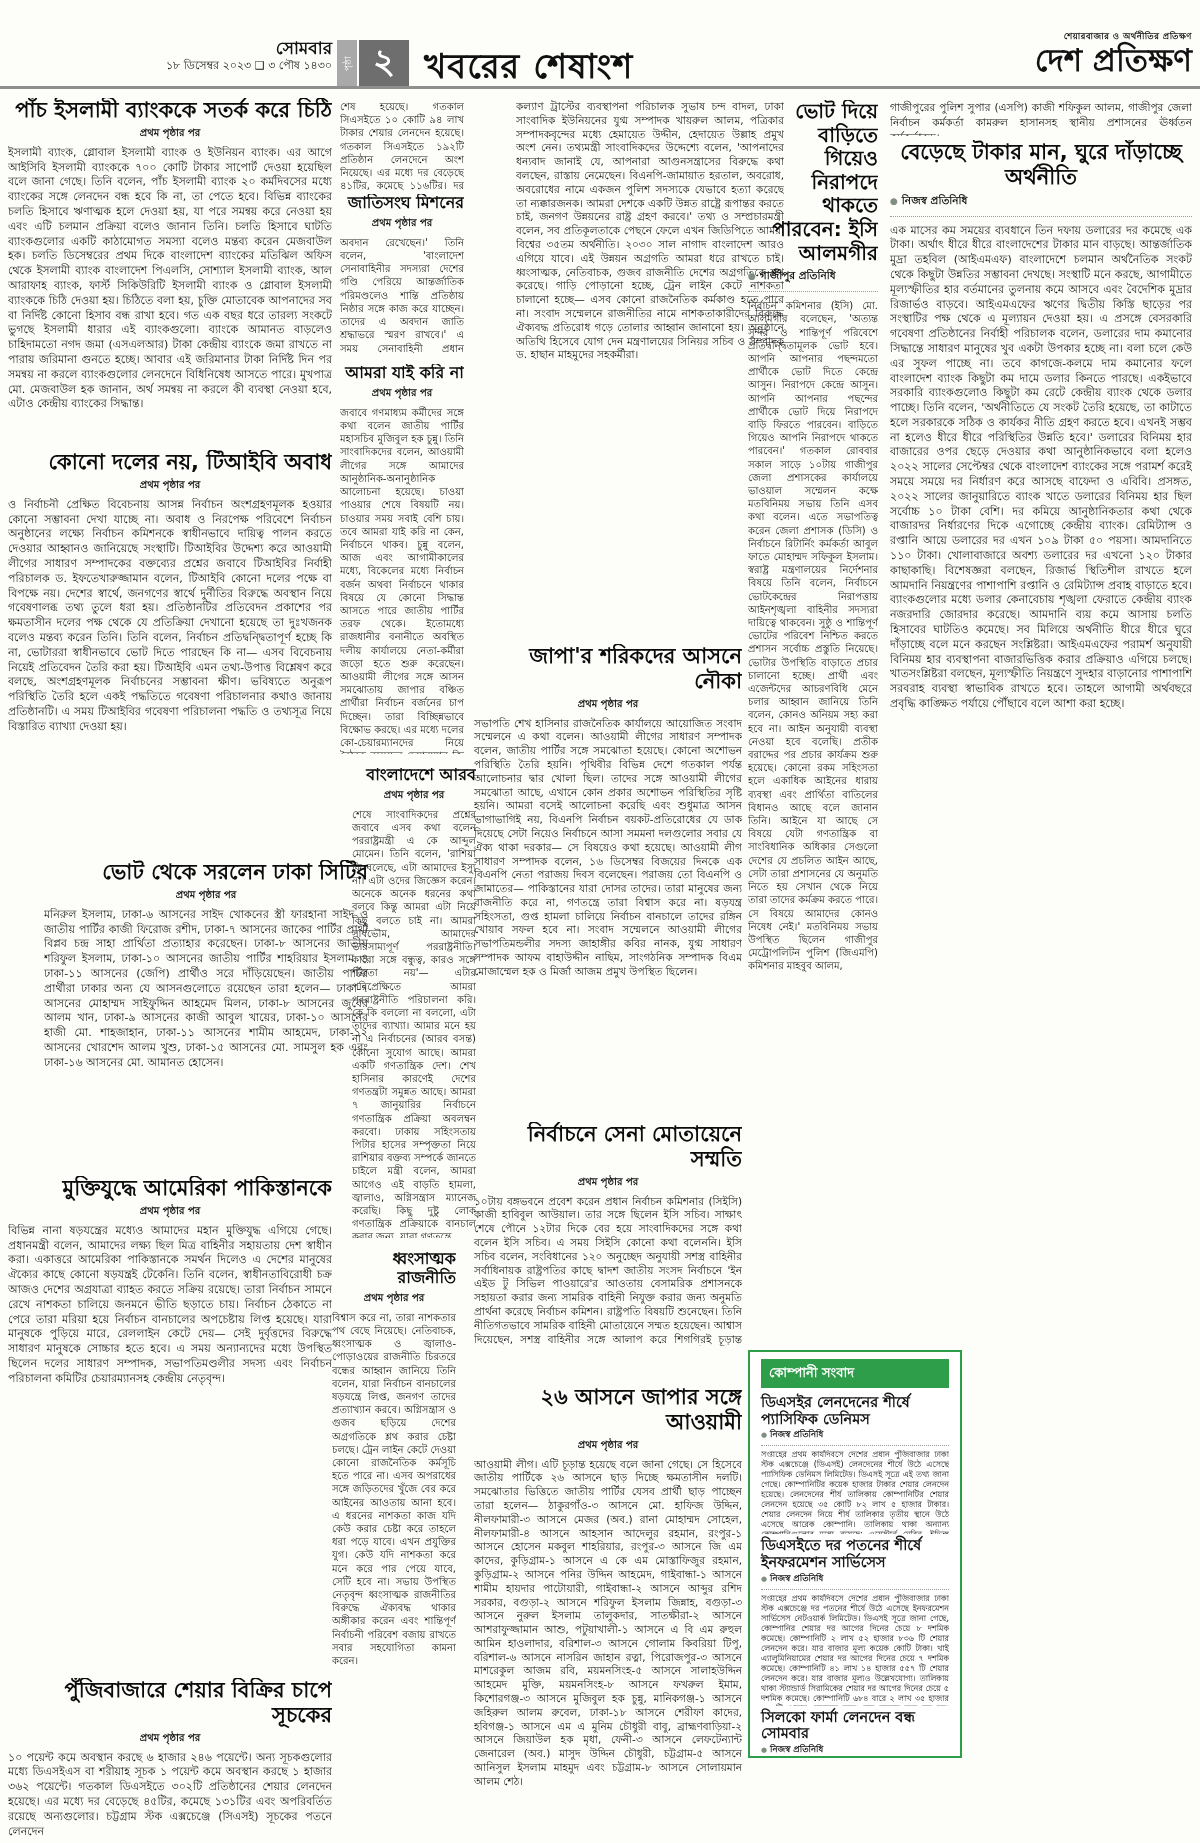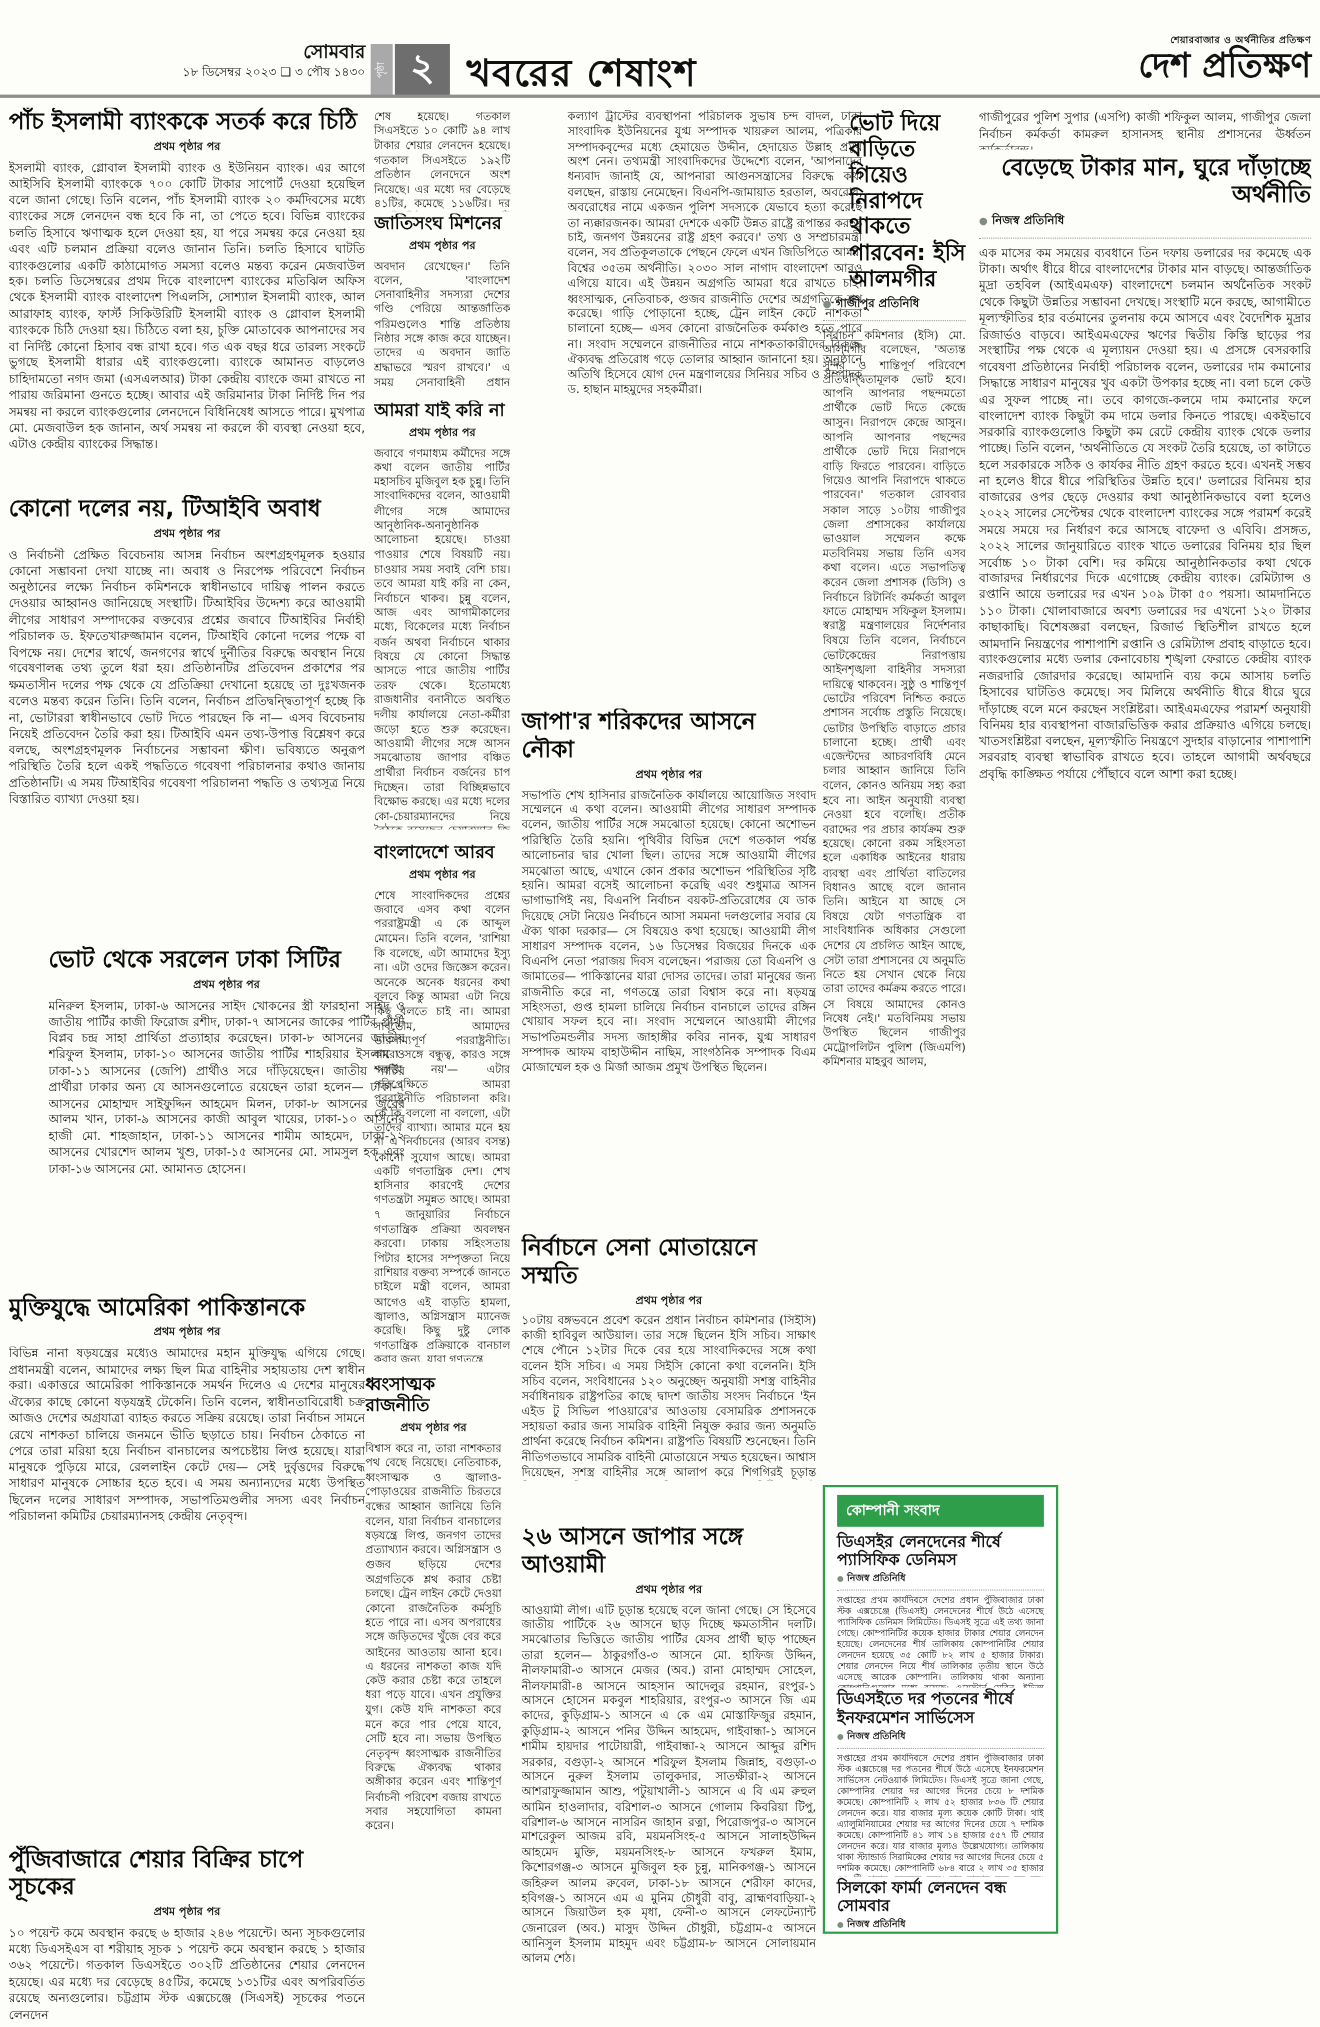--- a/index.html
+++ b/index.html
@@ -25,21 +25,21 @@
     position:absolute; left:359px; top:40px; width:50px; height:47px;
     background:#6e6e6e; color:#ffffff; font-weight:bold; font-size:34px;
     display:flex; align-items:center; justify-content:center;
   }
   #section-title{position:absolute; left:424px; top:40px; font-size:34px; font-weight:bold; color:#101010; letter-spacing:1px;}
   #logo-block{position:absolute; right:8px; top:30px; width:300px; text-align:right;}
   #logo-tagline{font-size:8.5px; font-weight:bold; letter-spacing:.5px;}
   #logo-name{font-size:31px; font-weight:bold; color:#121212; line-height:1.05;}
   
   .article{position:absolute; overflow:hidden;}
-  .hl{font-weight:bold; text-align:left; color:#0c0c0c; line-height:1.18; margin:0 0 2px 0;}
+  .hl{font-weight:bold; text-align:right; color:#0c0c0c; line-height:1.18; margin:0 0 2px 0;}
   .hl-xl{font-size:21px;}
   .hl-l{font-size:20px;margin-left:24px;}
   .hl-m{font-size:16px;}
   .dateline{text-align:center; font-weight:bold; font-size:10px; margin:1px 0 4px 0;}
   .body{text-align:justify; color:#191919; overflow:hidden;}
   .b11{font-size:11px; line-height:14.8px;}
   .b105{font-size:10.5px; line-height:13.8px;}
   .b10{font-size:10px; line-height:13.2px;}
   .byline{font-weight:bold; font-size:10.5px; margin:3px 0 0 0;}
   .byline .dot{color:#7f8f7f; font-size:9px; margin-right:4px;}
@@ -118,21 +118,21 @@
     <div class="dateline">প্রথম পৃষ্ঠার পর</div>
     <div class="body b10" style="height:118px;">অবদান রেখেছেন।' তিনি বলেন, 'বাংলাদেশ সেনাবাহিনীর সদস্যরা দেশের গণ্ডি পেরিয়ে আন্তর্জাতিক পরিমণ্ডলেও শান্তি প্রতিষ্ঠায় নিষ্ঠার সঙ্গে কাজ করে যাচ্ছেন। তাদের এ অবদান জাতি শ্রদ্ধাভরে স্মরণ রাখবে।' এ সময় সেনাবাহিনী প্রধান আত্মোৎসর্গকারী সেনাসদস্যদের অবদানকে গভীর শ্রদ্ধার সঙ্গে স্মরণ করেন এবং তাদের শোকসন্তপ্ত পরিবারের প্রতি গভীর সমবেদনা জানান।</div>
   </div>
 
   <div class="article" style="left:340px; top:364px; width:124px; height:398px;">
     <div class="hl hl-m">আমরা যাই করি না</div>
     <div class="dateline">প্রথম পৃষ্ঠার পর</div>
     <div class="body b10" style="height:348px;">জবাবে গণমাধ্যম কর্মীদের সঙ্গে কথা বলেন জাতীয় পার্টির মহাসচিব মুজিবুল হক চুন্নু। তিনি সাংবাদিকদের বলেন, আওয়ামী লীগের সঙ্গে আমাদের আনুষ্ঠানিক-অনানুষ্ঠানিক আলোচনা হয়েছে। চাওয়া পাওয়ার শেষে বিষয়টি নয়। চাওয়ার সময় সবাই বেশি চায়। তবে আমরা যাই করি না কেন, নির্বাচনে থাকব। চুন্নু বলেন, আজ এবং আগামীকালের মধ্যে, বিকেলের মধ্যে নির্বাচন বর্জন অথবা নির্বাচনে থাকার বিষয়ে যে কোনো সিদ্ধান্ত আসতে পারে জাতীয় পার্টির তরফ থেকে। ইতোমধ্যে রাজধানীর বনানীতে অবস্থিত দলীয় কার্যালয়ে নেতা-কর্মীরা জড়ো হতে শুরু করেছেন। আওয়ামী লীগের সঙ্গে আসন সমঝোতায় জাপার বঞ্চিত প্রার্থীরা নির্বাচন বর্জনের চাপ দিচ্ছেন। তারা বিচ্ছিন্নভাবে বিক্ষোভ করছে। এর মধ্যে দলের কো-চেয়ারম্যানদের নিয়ে বৈঠকে বসেছেন চেয়ারম্যান জি এম কাদের।</div>
   </div>
 
-  <div class="article" style="left:340px; top:766px; width:124px; height:480px;">
+  <div class="article" style="left:352px; top:766px; width:124px; height:480px;">
     <div class="hl hl-m">বাংলাদেশে আরব</div>
     <div class="dateline">প্রথম পৃষ্ঠার পর</div>
     <div class="body b10" style="height:430px;">শেষে সাংবাদিকদের প্রশ্নের জবাবে এসব কথা বলেন পররাষ্ট্রমন্ত্রী এ কে আব্দুল মোমেন। তিনি বলেন, 'রাশিয়া কি বলেছে, এটা আমাদের ইস্যু না। এটা ওদের জিজ্ঞেস করেন। অনেকে অনেক ধরনের কথা বলবে কিন্তু আমরা এটা নিয়ে কিছু বলতে চাই না। আমরা সার্বভৌম, আমাদের ভারসাম্যপূর্ণ পররাষ্ট্রনীতি। কারো সঙ্গে বন্ধুত্ব, কারও সঙ্গে শত্রুতা নয়'— এটার পরিপ্রেক্ষিতে আমরা পররাষ্ট্রনীতি পরিচালনা করি। কে কি বললো না বললো, এটা তাদের ব্যাখ্যা। আমার মনে হয় না এ নির্বাচনের (আরব বসন্ত) কোনো সুযোগ আছে। আমরা একটি গণতান্ত্রিক দেশ। শেখ হাসিনার কারণেই দেশের গণতন্ত্রটা সমুন্নত আছে। আমরা ৭ জানুয়ারির নির্বাচনে গণতান্ত্রিক প্রক্রিয়া অবলম্বন করবো। ঢাকায় সহিংসতায় পিটার হাসের সম্পৃক্ততা নিয়ে রাশিয়ার বক্তব্য সম্পর্কে জানতে চাইলে মন্ত্রী বলেন, আমরা আগেও এই বাড়তি হামলা, জ্বালাও, অগ্নিসন্ত্রাস ম্যানেজ করেছি। কিছু দুষ্টু লোক গণতান্ত্রিক প্রক্রিয়াকে বানচাল করার জন্য, যারা গণতন্ত্রে</div>
   </div>
 
   <div class="article" style="left:332px; top:1250px; width:124px; height:588px;">
     <div class="hl hl-m">ধ্বংসাত্মক রাজনীতি</div>
     <div class="dateline">প্রথম পৃষ্ঠার পর</div>
     <div class="body b10" style="height:535px;">বিশ্বাস করে না, তারা নাশকতার পথ বেছে নিয়েছে। নেতিবাচক, ধ্বংসাত্মক ও জ্বালাও-পোড়াওয়ের রাজনীতি চিরতরে বন্ধের আহ্বান জানিয়ে তিনি বলেন, যারা নির্বাচন বানচালের ষড়যন্ত্রে লিপ্ত, জনগণ তাদের প্রত্যাখ্যান করবে। অগ্নিসন্ত্রাস ও গুজব ছড়িয়ে দেশের অগ্রগতিকে শ্লথ করার চেষ্টা চলছে। ট্রেন লাইন কেটে দেওয়া কোনো রাজনৈতিক কর্মসূচি হতে পারে না। এসব অপরাধের সঙ্গে জড়িতদের খুঁজে বের করে আইনের আওতায় আনা হবে। এ ধরনের নাশকতা কাজ যদি কেউ করার চেষ্টা করে তাহলে ধরা পড়ে যাবে। এখন প্রযুক্তির যুগ। কেউ যদি নাশকতা করে মনে করে পার পেয়ে যাবে, সেটি হবে না। সভায় উপস্থিত নেতৃবৃন্দ ধ্বংসাত্মক রাজনীতির বিরুদ্ধে ঐক্যবদ্ধ থাকার অঙ্গীকার করেন এবং শান্তিপূর্ণ নির্বাচনী পরিবেশ বজায় রাখতে সবার সহযোগিতা কামনা করেন।</div>
   </div>
@@ -164,21 +164,21 @@
     <div class="byline"><span class="dot">●</span><span>গাজীপুর প্রতিনিধি</span></div>
     <div class="dotrule"></div>
     <div class="body b10" style="height:1080px;">নির্বাচন কমিশনার (ইসি) মো. আলমগীর বলেছেন, 'অত্যন্ত সুন্দর ও শান্তিপূর্ণ পরিবেশে প্রতিদ্বন্দ্বিতামূলক ভোট হবে। আপনি আপনার পছন্দমতো প্রার্থীকে ভোট দিতে কেন্দ্রে আসুন। নিরাপদে কেন্দ্রে আসুন। আপনি আপনার পছন্দের প্রার্থীকে ভোট দিয়ে নিরাপদে বাড়ি ফিরতে পারবেন। বাড়িতে গিয়েও আপনি নিরাপদে থাকতে পারবেন।' গতকাল রোববার সকাল সাড়ে ১০টায় গাজীপুর জেলা প্রশাসকের কার্যালয়ে ভাওয়াল সম্মেলন কক্ষে মতবিনিময় সভায় তিনি এসব কথা বলেন। এতে সভাপতিত্ব করেন জেলা প্রশাসক (ডিসি) ও নির্বাচনে রিটার্নিং কর্মকর্তা আবুল ফাতে মোহাম্মদ সফিকুল ইসলাম। স্বরাষ্ট্র মন্ত্রণালয়ের নির্দেশনার বিষয়ে তিনি বলেন, নির্বাচনে ভোটকেন্দ্রের নিরাপত্তায় আইনশৃঙ্খলা বাহিনীর সদস্যরা দায়িত্বে থাকবেন। সুষ্ঠু ও শান্তিপূর্ণ ভোটের পরিবেশ নিশ্চিত করতে প্রশাসন সর্বোচ্চ প্রস্তুতি নিয়েছে। ভোটার উপস্থিতি বাড়াতে প্রচার চালানো হচ্ছে। প্রার্থী এবং এজেন্টদের আচরণবিধি মেনে চলার আহ্বান জানিয়ে তিনি বলেন, কোনও অনিয়ম সহ্য করা হবে না। আইন অনুযায়ী ব্যবস্থা নেওয়া হবে বলেছি। প্রতীক বরাদ্দের পর প্রচার কার্যক্রম শুরু হয়েছে। কোনো রকম সহিংসতা হলে একাধিক আইনের ধারায় ব্যবস্থা এবং প্রার্থিতা বাতিলের বিধানও আছে বলে জানান তিনি। আইনে যা আছে সে বিষয়ে যেটা গণতান্ত্রিক বা সাংবিধানিক অধিকার সেগুলো দেশের যে প্রচলিত আইন আছে, সেটা তারা প্রশাসনের যে অনুমতি নিতে হয় সেখান থেকে নিয়ে তারা তাদের কর্মক্রম করতে পারে। সে বিষয়ে আমাদের কোনও নিষেধ নেই।' মতবিনিময় সভায় উপস্থিত ছিলেন গাজীপুর মেট্রোপলিটন পুলিশ (জিএমপি) কমিশনার মাহবুব আলম,</div>
   </div>
 
   <div class="article" style="left:890px; top:100px; width:302px; height:36px;">
     <div class="caption">গাজীপুরের পুলিশ সুপার (এসপি) কাজী শফিকুল আলম, গাজীপুর জেলা নির্বাচন কর্মকর্তা কামরুল হাসানসহ স্থানীয় প্রশাসনের ঊর্ধ্বতন কর্মকর্তাবৃন্দ।</div>
   </div>
 
   <div class="article" style="left:890px; top:140px; width:302px; height:1698px;">
-    <div class="hl hl-xl" style="text-align:right;">বেড়েছে টাকার মান, ঘুরে দাঁড়াচ্ছে অর্থনীতি</div>
+    <div class="hl hl-xl" style="text-align:center;">বেড়েছে টাকার মান, ঘুরে দাঁড়াচ্ছে অর্থনীতি</div>
     <div class="byline"><span class="dot">●</span><span>নিজস্ব প্রতিনিধি</span></div>
     <div class="dotrule"></div>
     <div class="body b11" style="height:1600px;">এক মাসের কম সময়ের ব্যবধানে তিন দফায় ডলারের দর কমেছে এক টাকা। অর্থাৎ ধীরে ধীরে বাংলাদেশের টাকার মান বাড়ছে। আন্তর্জাতিক মুদ্রা তহবিল (আইএমএফ) বাংলাদেশে চলমান অর্থনৈতিক সংকট থেকে কিছুটা উন্নতির সম্ভাবনা দেখছে। সংস্থাটি মনে করছে, আগামীতে মূল্যস্ফীতির হার বর্তমানের তুলনায় কমে আসবে এবং বৈদেশিক মুদ্রার রিজার্ভও বাড়বে। আইএমএফের ঋণের দ্বিতীয় কিস্তি ছাড়ের পর সংস্থাটির পক্ষ থেকে এ মূল্যায়ন দেওয়া হয়। এ প্রসঙ্গে বেসরকারি গবেষণা প্রতিষ্ঠানের নির্বাহী পরিচালক বলেন, ডলারের দাম কমানোর সিদ্ধান্তে সাধারণ মানুষের খুব একটা উপকার হচ্ছে না। বলা চলে কেউ এর সুফল পাচ্ছে না। তবে কাগজে-কলমে দাম কমানোর ফলে বাংলাদেশ ব্যাংক কিছুটা কম দামে ডলার কিনতে পারছে। একইভাবে সরকারি ব্যাংকগুলোও কিছুটা কম রেটে কেন্দ্রীয় ব্যাংক থেকে ডলার পাচ্ছে। তিনি বলেন, 'অর্থনীতিতে যে সংকট তৈরি হয়েছে, তা কাটাতে হলে সরকারকে সঠিক ও কার্যকর নীতি গ্রহণ করতে হবে। এখনই সম্ভব না হলেও ধীরে ধীরে পরিস্থিতির উন্নতি হবে।' ডলারের বিনিময় হার বাজারের ওপর ছেড়ে দেওয়ার কথা আনুষ্ঠানিকভাবে বলা হলেও ২০২২ সালের সেপ্টেম্বর থেকে বাংলাদেশ ব্যাংকের সঙ্গে পরামর্শ করেই সময়ে সময়ে দর নির্ধারণ করে আসছে বাফেদা ও এবিবি। প্রসঙ্গত, ২০২২ সালের জানুয়ারিতে ব্যাংক খাতে ডলারের বিনিময় হার ছিল সর্বোচ্চ ১০ টাকা বেশি। দর কমিয়ে আনুষ্ঠানিকতার কথা থেকে বাজারদর নির্ধারণের দিকে এগোচ্ছে কেন্দ্রীয় ব্যাংক। রেমিট্যান্স ও রপ্তানি আয়ে ডলারের দর এখন ১০৯ টাকা ৫০ পয়সা। আমদানিতে ১১০ টাকা। খোলাবাজারে অবশ্য ডলারের দর এখনো ১২০ টাকার কাছাকাছি। বিশেষজ্ঞরা বলছেন, রিজার্ভ স্থিতিশীল রাখতে হলে আমদানি নিয়ন্ত্রণের পাশাপাশি রপ্তানি ও রেমিট্যান্স প্রবাহ বাড়াতে হবে। ব্যাংকগুলোর মধ্যে ডলার কেনাবেচায় শৃঙ্খলা ফেরাতে কেন্দ্রীয় ব্যাংক নজরদারি জোরদার করেছে। আমদানি ব্যয় কমে আসায় চলতি হিসাবের ঘাটতিও কমেছে। সব মিলিয়ে অর্থনীতি ধীরে ধীরে ঘুরে দাঁড়াচ্ছে বলে মনে করছেন সংশ্লিষ্টরা। আইএমএফের পরামর্শ অনুযায়ী বিনিময় হার ব্যবস্থাপনা বাজারভিত্তিক করার প্রক্রিয়াও এগিয়ে চলছে। খাতসংশ্লিষ্টরা বলছেন, মূল্যস্ফীতি নিয়ন্ত্রণে সুদহার বাড়ানোর পাশাপাশি সরবরাহ ব্যবস্থা স্বাভাবিক রাখতে হবে। তাহলে আগামী অর্থবছরে প্রবৃদ্ধি কাঙ্ক্ষিত পর্যায়ে পৌঁছাবে বলে আশা করা হচ্ছে।</div>
   </div>
 
   <div id="company-box">
     <div id="company-bar">কোম্পানী সংবাদ</div>
 
     <div>
       <div class="gb-hl">ডিএসইর লেনদেনের শীর্ষে প্যাসিফিক ডেনিমস</div>

